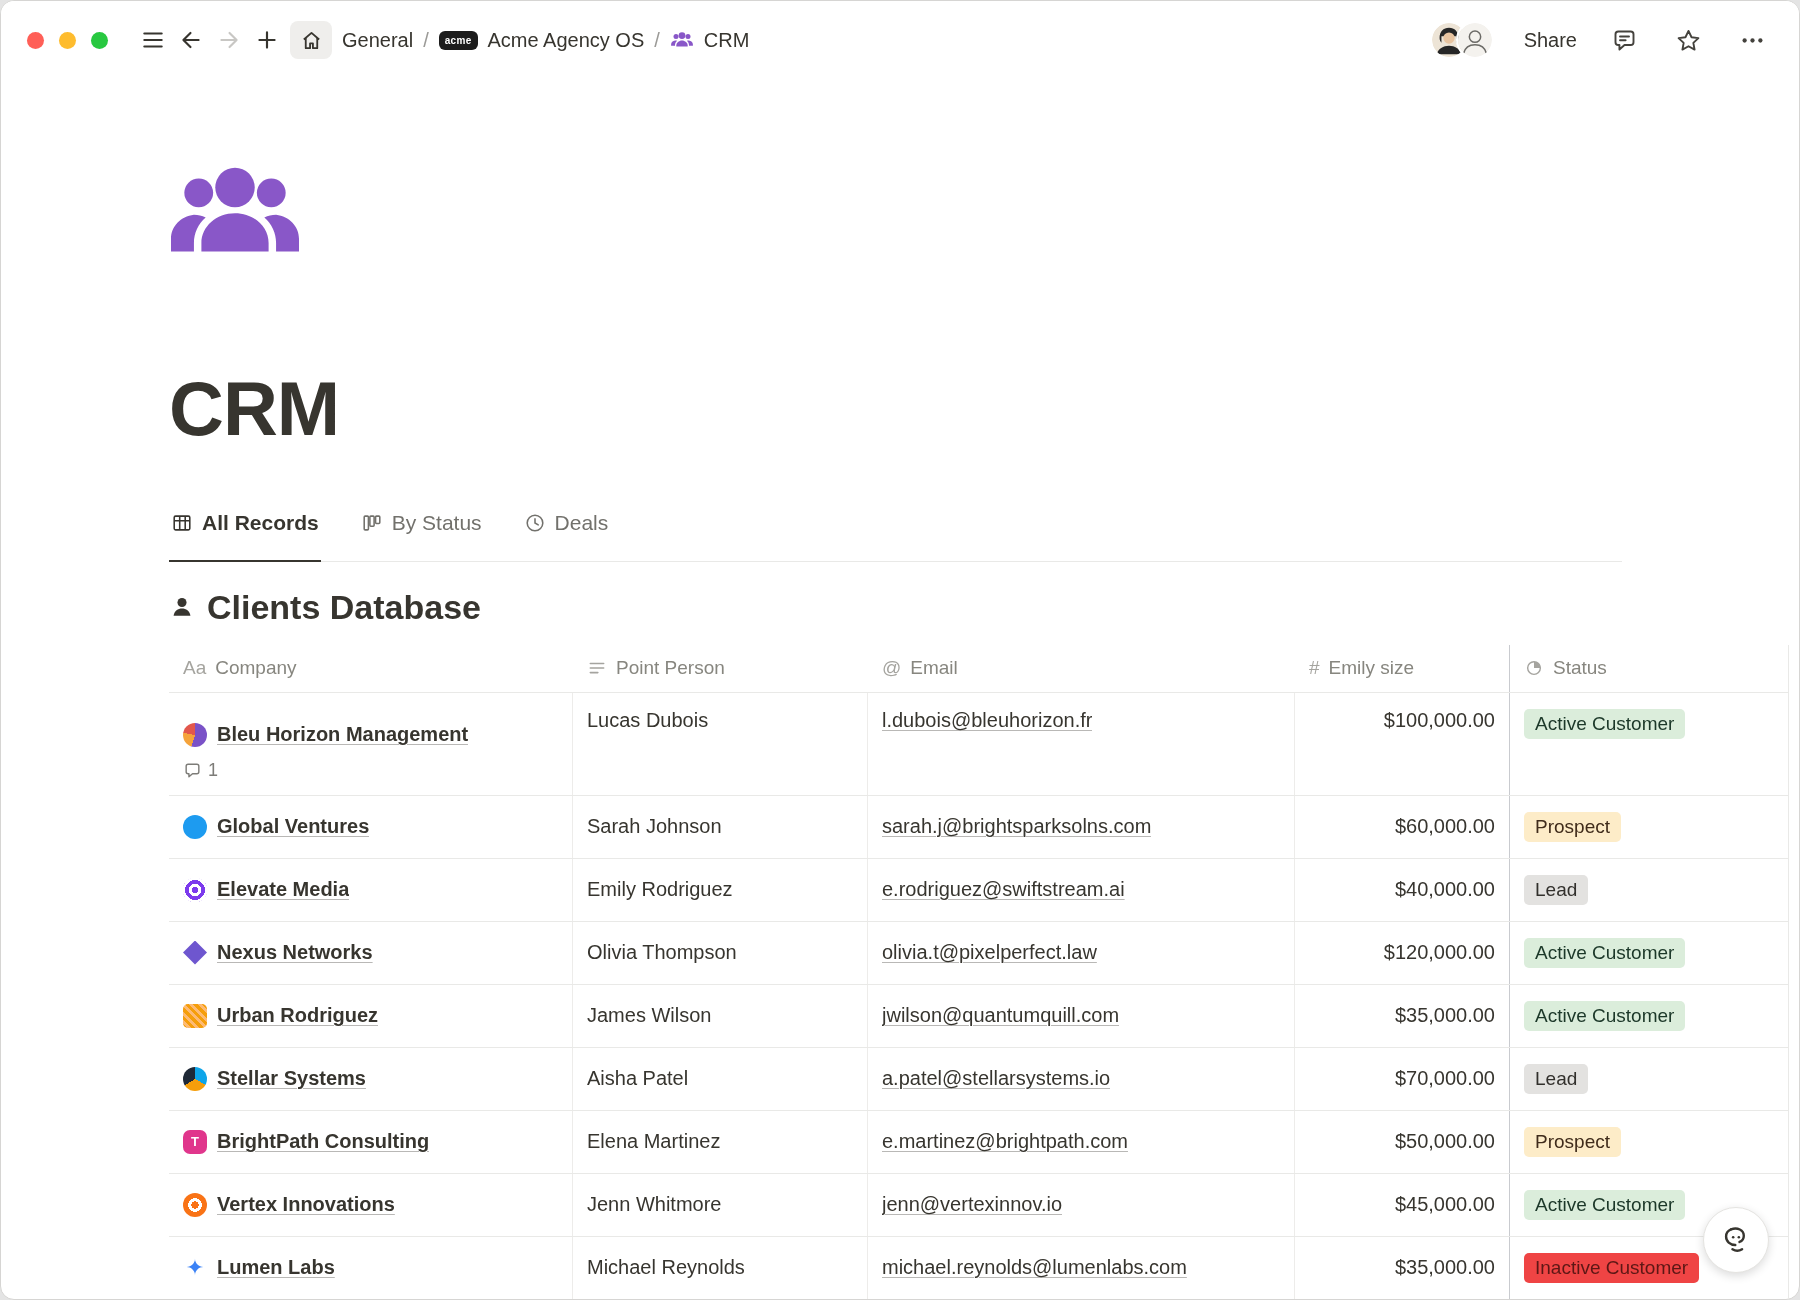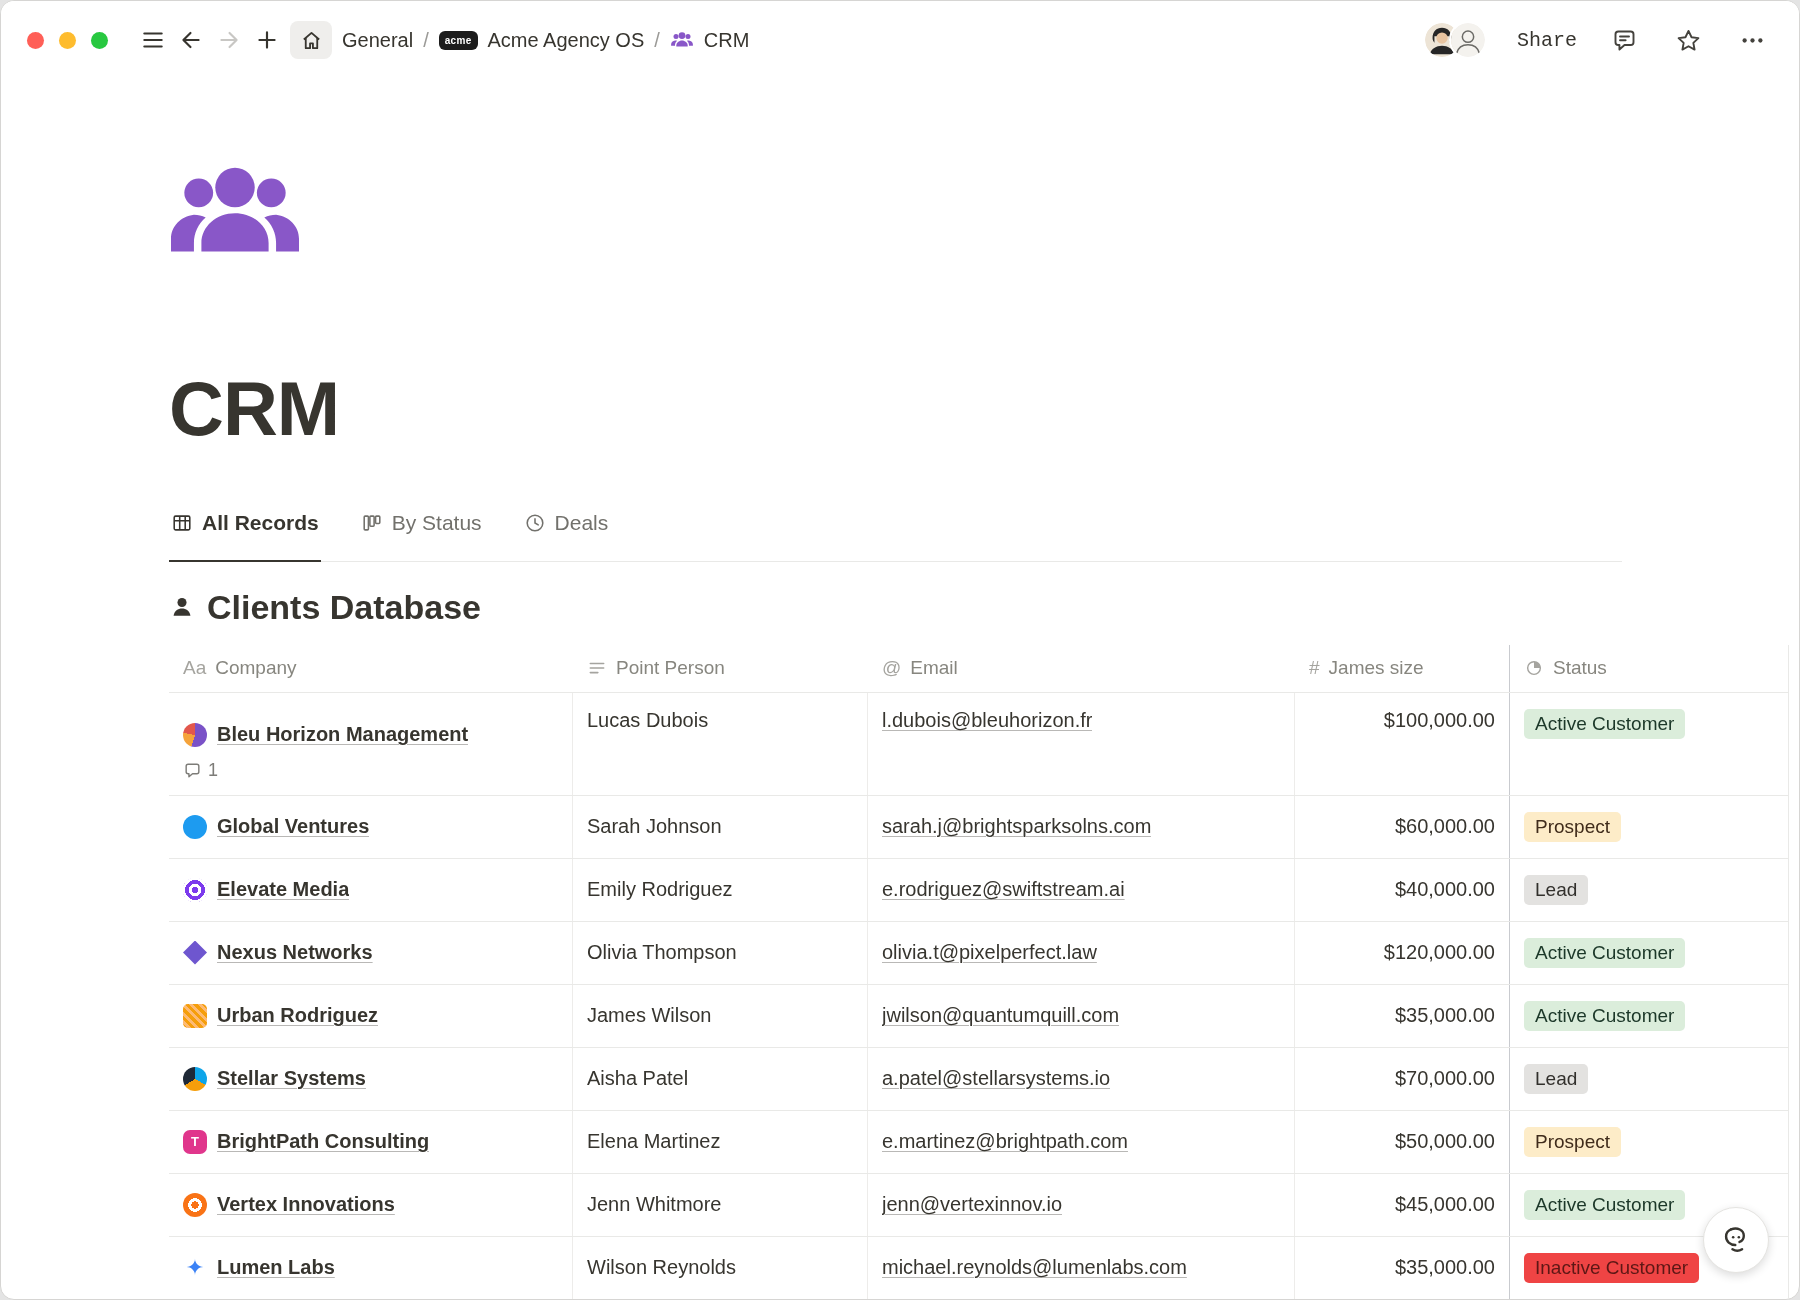--- a/index.html
+++ b/index.html
@@ -21,21 +21,21 @@
   .breadcrumb { display:flex; align-items:center; gap:10px; font-size:20px; white-space:nowrap; }
   .crumb { cursor:pointer; }
   .sep { color:#9B9A97; }
   .ws-badge { background:#1c1c1c; color:#fff; font-size:10px; font-weight:700; padding:4px 6px; border-radius:6px; letter-spacing:.3px; }
   .crumb-icon { width:24px; height:24px; display:inline-flex; }
   .crumb-icon svg { width:24px; height:24px; }
   .topbar-right { margin-left:auto; display:flex; align-items:center; gap:30px; }
   .avatars { display:flex; }
   .avatar { width:38px; height:38px; border-radius:50%; border:2px solid #fff; overflow:hidden; flex:none; }
   .avatar + .avatar { margin-left:-12px; }
-  .share { background:none; border:none; font-size:20px; color:#37352F; cursor:pointer; font-family:Liberation Mono, monospace;text-align:right; }
+  .share { background:none; border:none; font-size:20px; color:#37352F; cursor:pointer; font-family:Liberation Sans, sans-serif;text-align:right; }
   .tb-icon { background:none; border:none; color:#44423d; width:34px; height:34px; display:flex; align-items:center; justify-content:center; cursor:pointer; }
   .tb-icon svg { width:27px; height:27px; }
 
   
   .content { padding-left:168px; }
   .page-icon { margin-top:84px; width:140px; }
   .page-icon svg { width:132px; height:96px; }
   .page-title { margin-top:104px; font-size:76px; font-weight:700; letter-spacing:-1px; line-height:1.1; }
 
   .tabs { margin-top:50px; width:1453px; display:flex; gap:38px; border-bottom:1px solid #E9E9E7; }
@@ -237,21 +237,21 @@
               </svg>
           </span>
           <span>Point Person</span>
         </div>
         <div class="hcell">
           <span class="hicon">@</span>
           <span>Email</span>
         </div>
         <div class="hcell">
           <span class="hicon">#</span>
-          <span>James size</span>
+          <span>Emily size</span>
         </div>
         <div class="hcell h-status">
           <span class="hicon">
             <svg viewBox="0 0 24 24">
                 <circle cx="12" cy="12" r="7.6" fill="none" stroke="currentColor" stroke-width="1.7"></circle>
                 <path d="M12 12V4.4a7.6 7.6 0 0 1 7.6 7.6z" fill="currentColor"></path>
               </svg>
           </span>
           <span>Status</span>
         </div>
@@ -399,21 +399,21 @@
       </div>
     </div>
           <div class="trow">
       <div class="cell c-company">
         <div class="company-main">
           <span class="logo" style="background:transparent;color:#3B82F6;font-size:22px">✦</span>
           <span class="company-link">Lumen Labs</span>
         </div>
 
       </div>
-      <div class="cell c-pp">Wilson Reynolds</div>
+      <div class="cell c-pp">Michael Reynolds</div>
       <div class="cell c-email">
         <span class="email-link">michael.reynolds@lumenlabs.com</span>
       </div>
       <div class="cell c-deal">$35,000.00</div>
       <div class="cell c-status">
         <span class="badge" style="background: #ef4444; color: rgb(93, 23, 21);">Inactive Customer</span>
       </div>
     </div>
         </div>
     </div>

